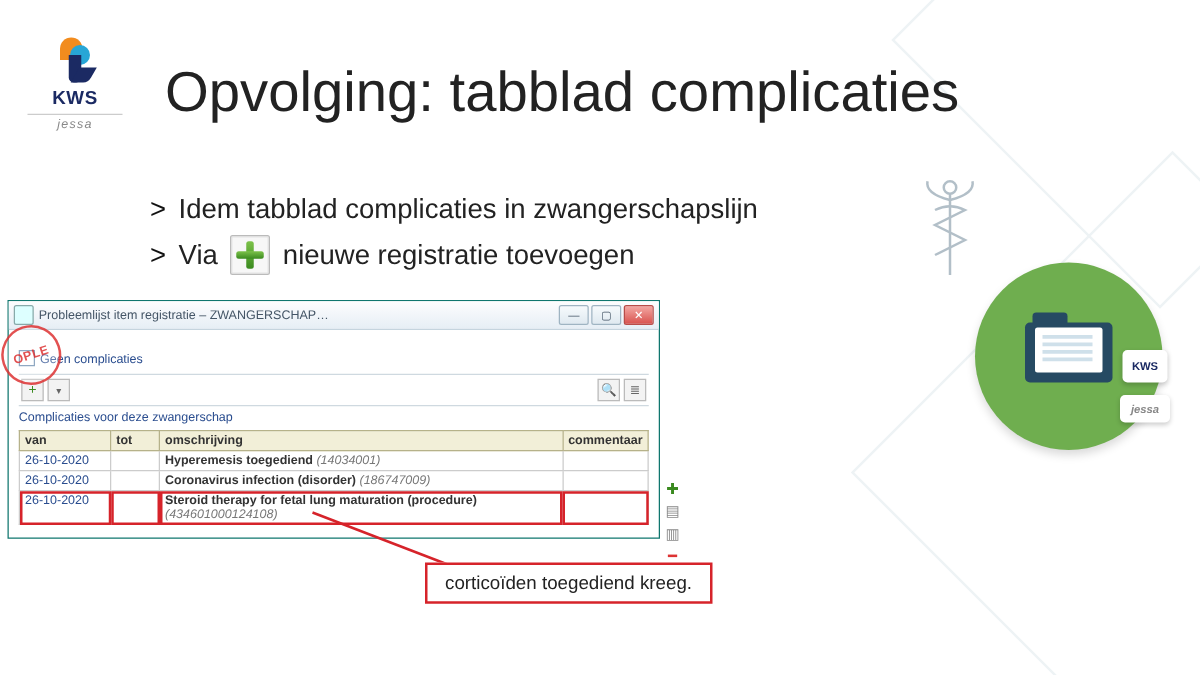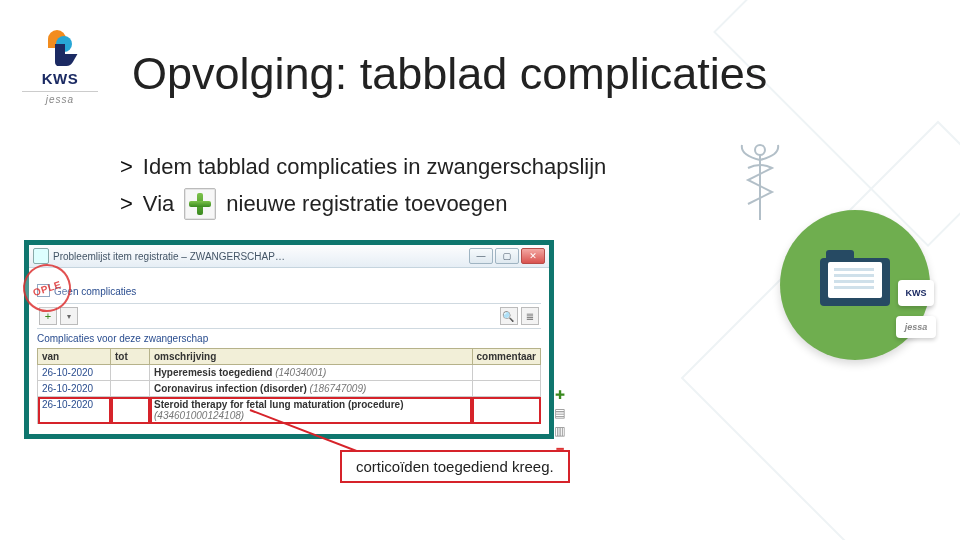--- a/index.html
+++ b/index.html
@@ -20,21 +20,21 @@
 .title{position:absolute;left:132px;top:48px;font-size:45px;color:#222}
 .bullets{position:absolute;left:120px;top:148px;font-size:22px;color:#222;line-height:1.7}
 .bullets .row{display:flex;align-items:center;gap:10px}
 .caret{color:#111}
 
 .plus-icon{position:relative;width:30px;height:30px;display:inline-block;border:1px solid #bbb;background:#f7f7f7;box-shadow:0 0 0 1px #e4e4e4 inset;border-radius:2px}
 .plus-icon:before,.plus-icon:after{content:"";position:absolute;background:linear-gradient(#7cc24a,#3a8a1f);border-radius:2px}
 .plus-icon:before{left:12px;top:4px;width:6px;height:22px}
 .plus-icon:after{left:4px;top:12px;width:22px;height:6px}
 
-.dialog{position:absolute;left:24px;top:240px;width:520px;border:5px solid #0f766e;background:#fff;font-size:11px;color:#333}
+.dialog{position:absolute;left:6px;top:240px;width:520px;border:1px solid #0f766e;background:#fff;font-size:11px;color:#333}
 .dlg-titlebar{display:flex;align-items:center;justify-content:space-between;height:22px;background:linear-gradient(#fdfdfe,#e6eef5);border-bottom:1px solid #c5d4de;padding:0 4px}
 .dlg-titlebar .left{display:flex;align-items:center;gap:4px}
 .ico16{width:14px;height:14px;display:inline-block;border:1px solid #8aa;background:#dff;border-radius:2px}
 .dlg-titlebar .t{font-size:10px;color:#456}
 .winbtns{display:flex;gap:2px}
 .winbtn{width:22px;height:14px;border:1px solid #9fb4c2;background:linear-gradient(#f6fafc,#dfe9f0);border-radius:2px;display:flex;align-items:center;justify-content:center;font-size:9px;color:#456}
 .winbtn.close{background:linear-gradient(#f3a8a3,#d9534f);color:#fff;border-color:#b84c48}
 .dlg-body{padding:6px 8px 10px;position:relative}
 .stamp{position:absolute;left:-6px;top:-4px;transform:rotate(-18deg);font-size:10px;color:#d33;border:2px solid #d33;border-radius:50%;width:44px;height:44px;display:flex;align-items:center;justify-content:center;font-weight:bold;letter-spacing:.5px;opacity:.85;background:rgba(255,255,255,.3)}
 .tabs{display:flex;border-bottom:1px solid #9bb;margin-left:40px;font-size:10px}

